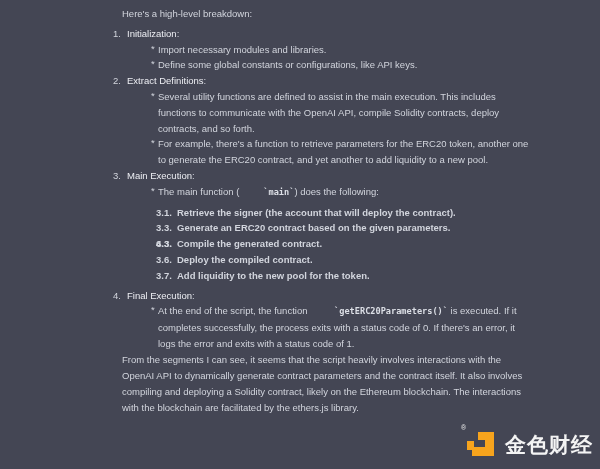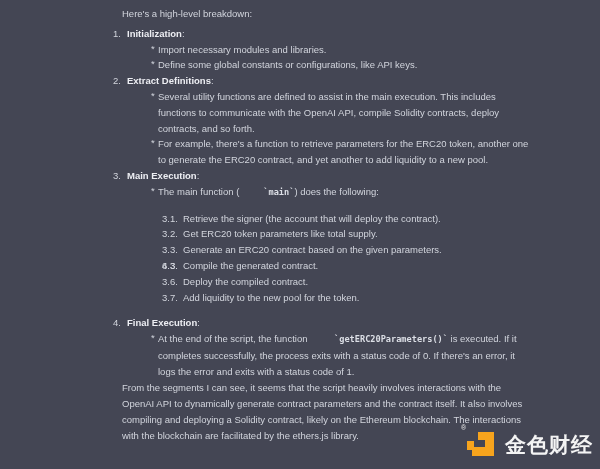--- a/index.html
+++ b/index.html
@@ -15,25 +15,25 @@
     left: 122px; top: 6px;
     width: 412px;
     color: #D2D5DD;
     font-size: 9.5px;
     line-height: 15.8px;
   }
   .intro { margin: 0 0 4px 0; }
   ol.toplist { list-style: none; margin: 3px 0 0 0; padding: 0; }
   li.oli { position: relative; padding-left: 5px; margin: 0; }
   .onum { position: absolute; left: -9px; top: 0; }
-  .otitle { font-weight: 700; color: #EDEEF3; }
+  .otitle { font-weight: 400; color: #EDEEF3; }
   .bullets { margin: 0; padding: 0; }
   .bullet { position: relative; padding-left: 31px; }
   .bstar { position: absolute; left: 24px; top: -1px; }
-  .steps { margin: 10px; padding: 0; }
+  .steps { margin: 4px; padding: 0; font-weight: bold; }
   .step { position: relative; padding-left: 46px; }
   .snum { position: absolute; left: 25px; top: 0; }
   code.inline {
     font-family: "DejaVu Sans Mono", "Liberation Mono", monospace;
     font-weight: 700;
     font-size: 8.6px;
     color: #DCDFE6;
     margin-left: 24px;
   }
   .add-heading {
@@ -96,21 +96,20 @@
 
     <li class="oli">
       <span class="onum">3.</span><span class="otitle">Main Execution</span><span>:</span>
       <div class="bullets">
         <div class="bullet">
           <span class="bstar">*</span><span>The main function (</span><code class="inline">`main`</code><span>) does the following:</span>
         </div>
       </div>
       <div class="steps">
         <div class="step"><span class="snum">3.1.</span><span>Retrieve the signer (the account that will deploy the contract).</span></div>
-        <div class="step"><span class="snum">3.2.</span><span>Get ERC20 token parameters like total supply.</span></div>
         <div class="step"><span class="snum">3.3.</span><span>Generate an ERC20 contract based on the given parameters.</span></div>
         <div class="step"><span class="snum">6.3.</span></div>
         <div class="step"><span class="snum">4.3.</span><span>Compile the generated contract.</span></div>
         <div class="step"><span class="snum">3.6.</span><span>Deploy the compiled contract.</span></div>
         <div class="step"><span class="snum">3.7.</span><span>Add liquidity to the new pool for the token.</span></div>
       </div>
     </li>
 
     <li class="oli">
       <span class="onum">4.</span><span class="otitle">Final Execution</span><span>:</span>

